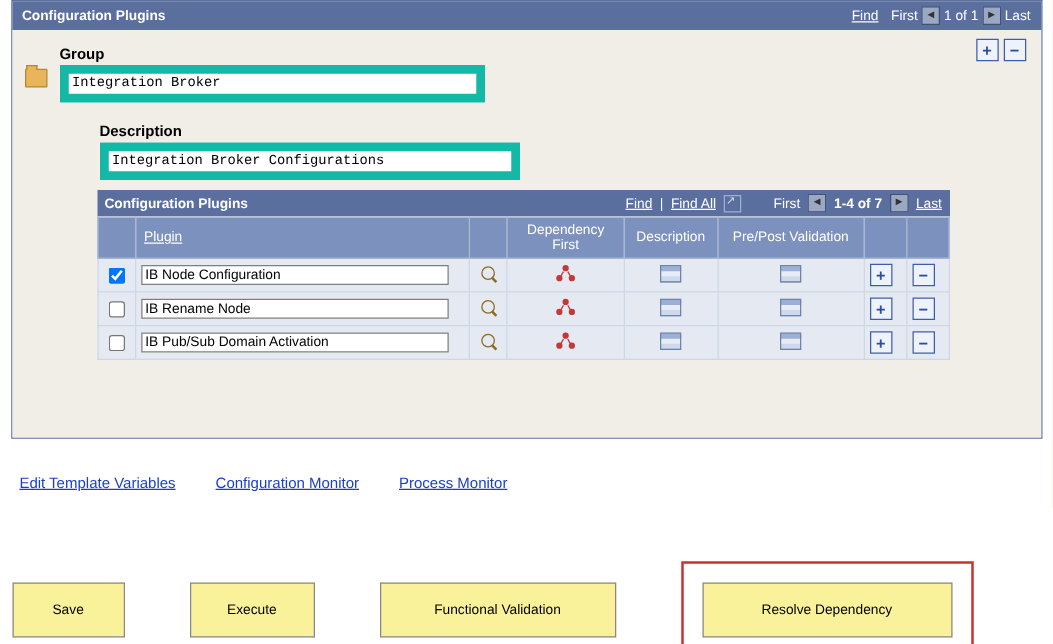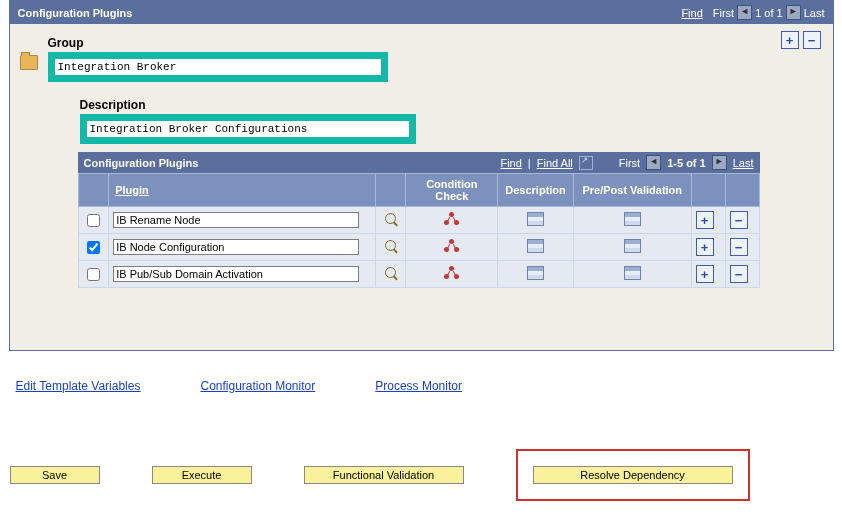--- a/index.html
+++ b/index.html
@@ -22,43 +22,43 @@
 .desc-section{margin-left:60px;margin-top:16px}
 .inner-grid{margin-left:58px;margin-top:8px;width:682px}
 .grid-header{background:#5b6f9e;color:#fff;padding:3px 6px;display:flex;justify-content:space-between;align-items:center;font-size:11px}
 .grid-header .title{font-weight:bold}
 .grid-header .nav{display:flex;align-items:center;gap:6px}
 .grid-header .nav a{color:#fff;text-decoration:underline;cursor:pointer}
 .grid-header .nav .sep{color:#fff}
 .popout{display:inline-block;width:12px;height:12px;border:1px solid #9db0d4;position:relative;cursor:pointer}
 .popout::after{content:"↗";position:absolute;top:-2px;left:1px;font-size:9px;color:#cdd8ec}
 table.grid{width:100%;border-collapse:collapse;background:#e4e9f2}
-table.grid th{background:#7d91be;color:#fff;font-size:11px;font-weight:bold;padding:4px 3px;border:1px solid #aab7d4;text-align:center;vertical-align:middle}
+table.grid th{background:#7d91be;color:#fff;font-size:11px;font-weight:normal;padding:4px 3px;border:1px solid #aab7d4;text-align:center;vertical-align:middle}
 table.grid th.plugin-th{text-align:left;padding-left:6px}
 table.grid th a{color:#fff;text-decoration:underline}
 table.grid td{border:1px solid #cdd7e8;padding:3px 4px;text-align:center;vertical-align:middle;height:20px}
 table.grid td.chk{width:22px}
 table.grid td.plugin-cell{text-align:left;width:260px}
 table.grid td.plugin-cell input{width:240px;font-size:11px;padding:1px 2px;border:1px solid #7e7e7e}
 .lookup{display:inline-block;width:14px;height:14px;cursor:pointer;position:relative;vertical-align:middle;margin-left:2px}
 .lookup::before{content:"";position:absolute;width:9px;height:9px;border:1px solid #8a6b1f;border-radius:50%;top:0;left:0}
 .lookup::after{content:"";position:absolute;width:5px;height:1.5px;background:#8a6b1f;transform:rotate(45deg);top:10px;left:8px}
 .dep-icon{display:inline-block;width:16px;height:14px;position:relative;cursor:pointer}
 .dep-icon .d1,.dep-icon .d2,.dep-icon .d3{position:absolute;width:5px;height:5px;background:#c23939;border-radius:50%}
 .dep-icon .d1{top:0;left:5px}.dep-icon .d2{top:8px;left:0}.dep-icon .d3{top:8px;left:10px}
 .dep-icon::before{content:"";position:absolute;top:5px;left:4px;width:1px;height:5px;background:#c23939;transform:rotate(30deg)}
 .dep-icon::after{content:"";position:absolute;top:5px;left:10px;width:1px;height:5px;background:#c23939;transform:rotate(-30deg)}
 .prop-icon{display:inline-block;width:15px;height:12px;border:1px solid #6e82aa;cursor:pointer;background:linear-gradient(to bottom,#9cb0d4 0,#9cb0d4 33%,#e7edf7 33%,#e7edf7 66%,#cfd9eb 66%)}
-.links-row{margin:28px 0 0 6px;padding-left:12px;display:flex;gap:60px}
+.links-row{margin:28px 0 0 6px;padding-left:12px;display:flex;gap:32px}
 .links-row a{color:#1a3fc4;text-decoration:underline;font-size:12px;cursor:pointer}
 .btn-row{margin:56px 0 12px 6px;display:flex;gap:52px;align-items:center}
-.ps-btn{background:#faf29a;border:1px solid #888;padding:2px 0;font-size:11px;cursor:pointer;text-align:center}
+.ps-btn{background:#faf29a;border:1px solid #888;padding:15px 0;font-size:11px;cursor:pointer;text-align:center}
 .ps-btn.save{width:90px}
 .ps-btn.exec{width:100px}
-.ps-btn.func{width:160px}
+.ps-btn.func{width:189px}
 .resolve-wrap{border:2px solid #cc3030;padding:3px;display:inline-block}
 .ps-btn.resolve{width:200px;margin:12px}
 </style>
 </head>
 <body>
 
 <div class="panel">
   <div class="panel-header">
     <span class="title">Configuration Plugins</span>
     <span class="nav">
@@ -100,57 +100,57 @@
       <div class="grid-header">
         <span class="title">Configuration Plugins</span>
         <span class="nav">
           <a>Find</a>
           <span class="sep">|</span>
           <a>Find All</a>
           <span class="popout"></span>
           <span style="width:14px"></span>
           <span>First</span>
           <span class="arrow-btn">◄</span>
-          <span style="font-weight:bold">1-5 of 1</span>
+          <span style="font-weight:bold">1-4 of 7</span>
           <span class="arrow-btn">►</span>
           <a>Last</a>
         </span>
       </div>
 
       <table class="grid">
         <thead>
           <tr>
             <th style="width:22px"></th>
             <th class="plugin-th"><a>Plugin</a></th>
             <th style="width:24px"></th>
-            <th style="width:90px">Condition Check</th>
+            <th style="width:90px">Dependency First</th>
             <th style="width:70px">Description</th>
             <th style="width:120px">Pre/Post Validation</th>
             <th style="width:28px"></th>
             <th style="width:28px"></th>
           </tr>
         </thead>
         <tbody id="grid-body">
             <tr>
-              <td class="chk"><input type="checkbox" style=""></td>
-              <td class="plugin-cell"><input type="text" value="IB Rename Node" style=""></td>
+              <td class="chk"><input type="checkbox" checked="" style=""></td>
+              <td class="plugin-cell"><input type="text" value="IB Node Configuration" style=""></td>
               <td><span class="lookup"></span></td>
               <td><span class="dep-icon"><span class="d1"></span><span class="d2"></span><span class="d3"></span></span></td>
               <td><span class="prop-icon"></span></td>
               <td><span class="prop-icon"></span></td>
               <td>
                 <span class="box-btn">+</span>
               </td>
               <td>
                 <span class="box-btn">−</span>
               </td>
             </tr>
             <tr>
-              <td class="chk"><input type="checkbox" checked="" style=""></td>
-              <td class="plugin-cell"><input type="text" value="IB Node Configuration" style=""></td>
+              <td class="chk"><input type="checkbox" style=""></td>
+              <td class="plugin-cell"><input type="text" value="IB Rename Node" style=""></td>
               <td><span class="lookup"></span></td>
               <td><span class="dep-icon"><span class="d1"></span><span class="d2"></span><span class="d3"></span></span></td>
               <td><span class="prop-icon"></span></td>
               <td><span class="prop-icon"></span></td>
               <td>
                 <span class="box-btn">+</span>
               </td>
               <td>
                 <span class="box-btn">−</span>
               </td>

